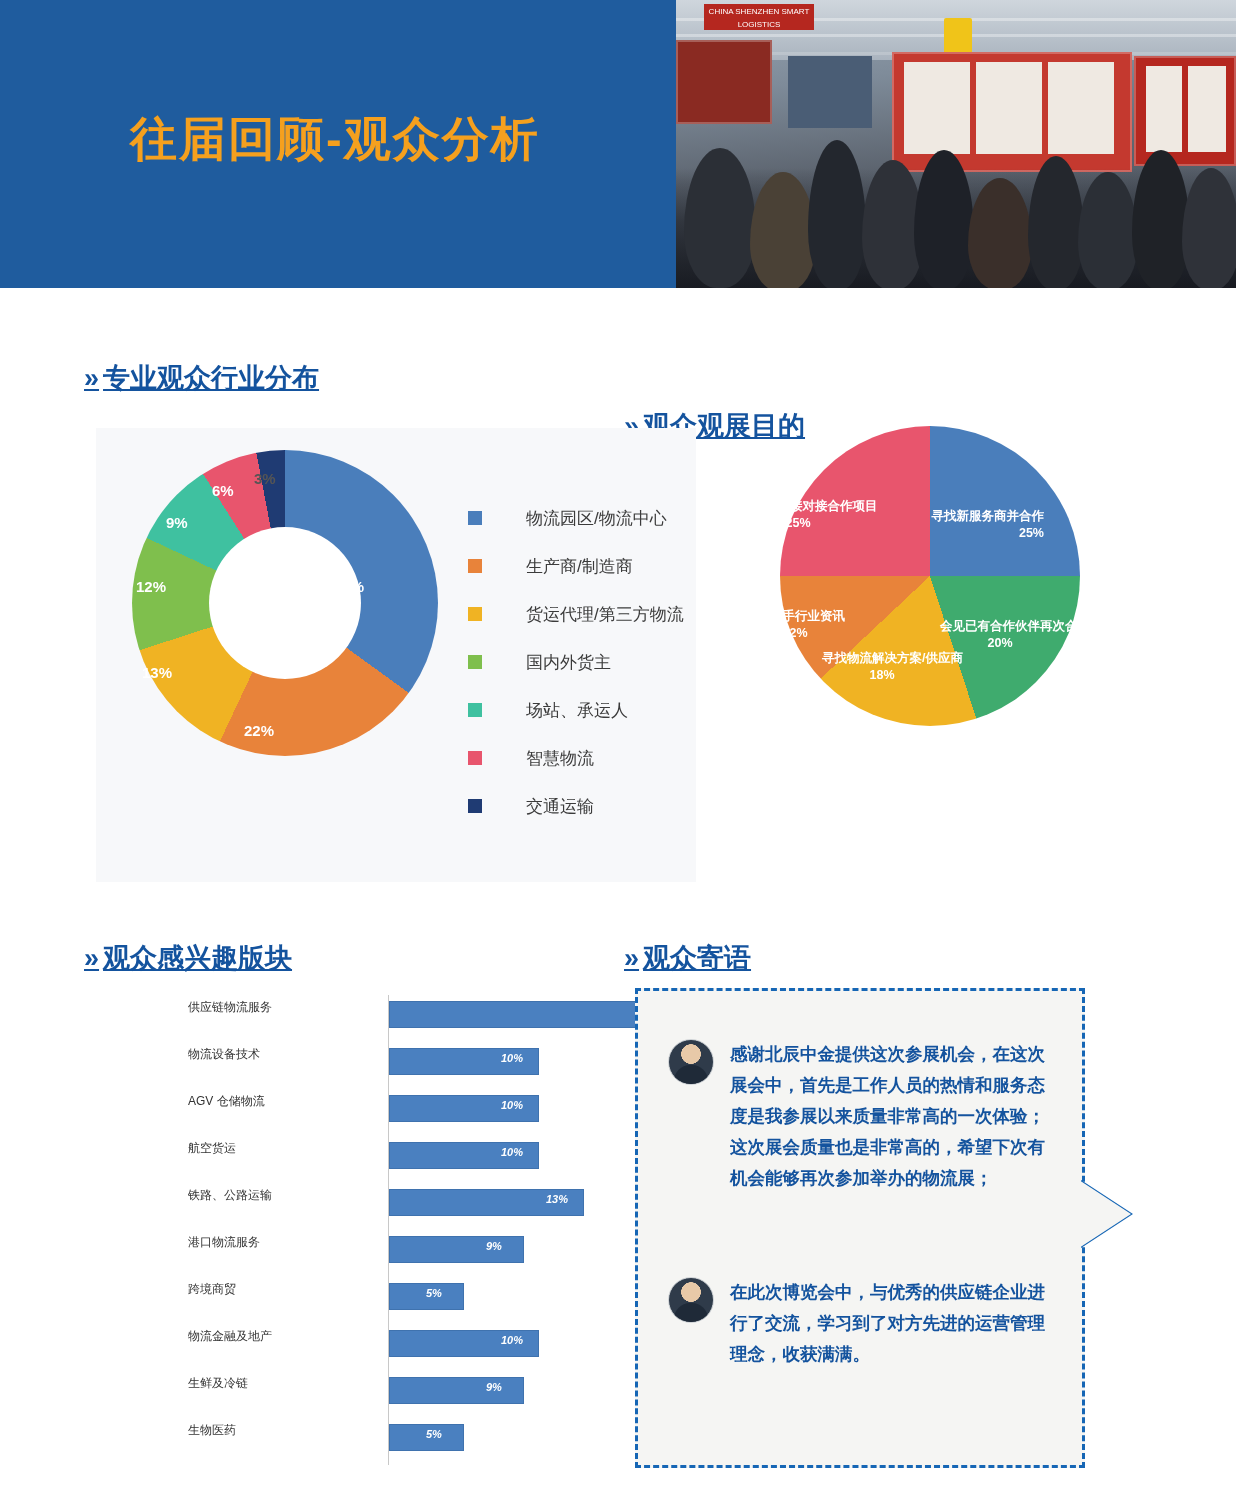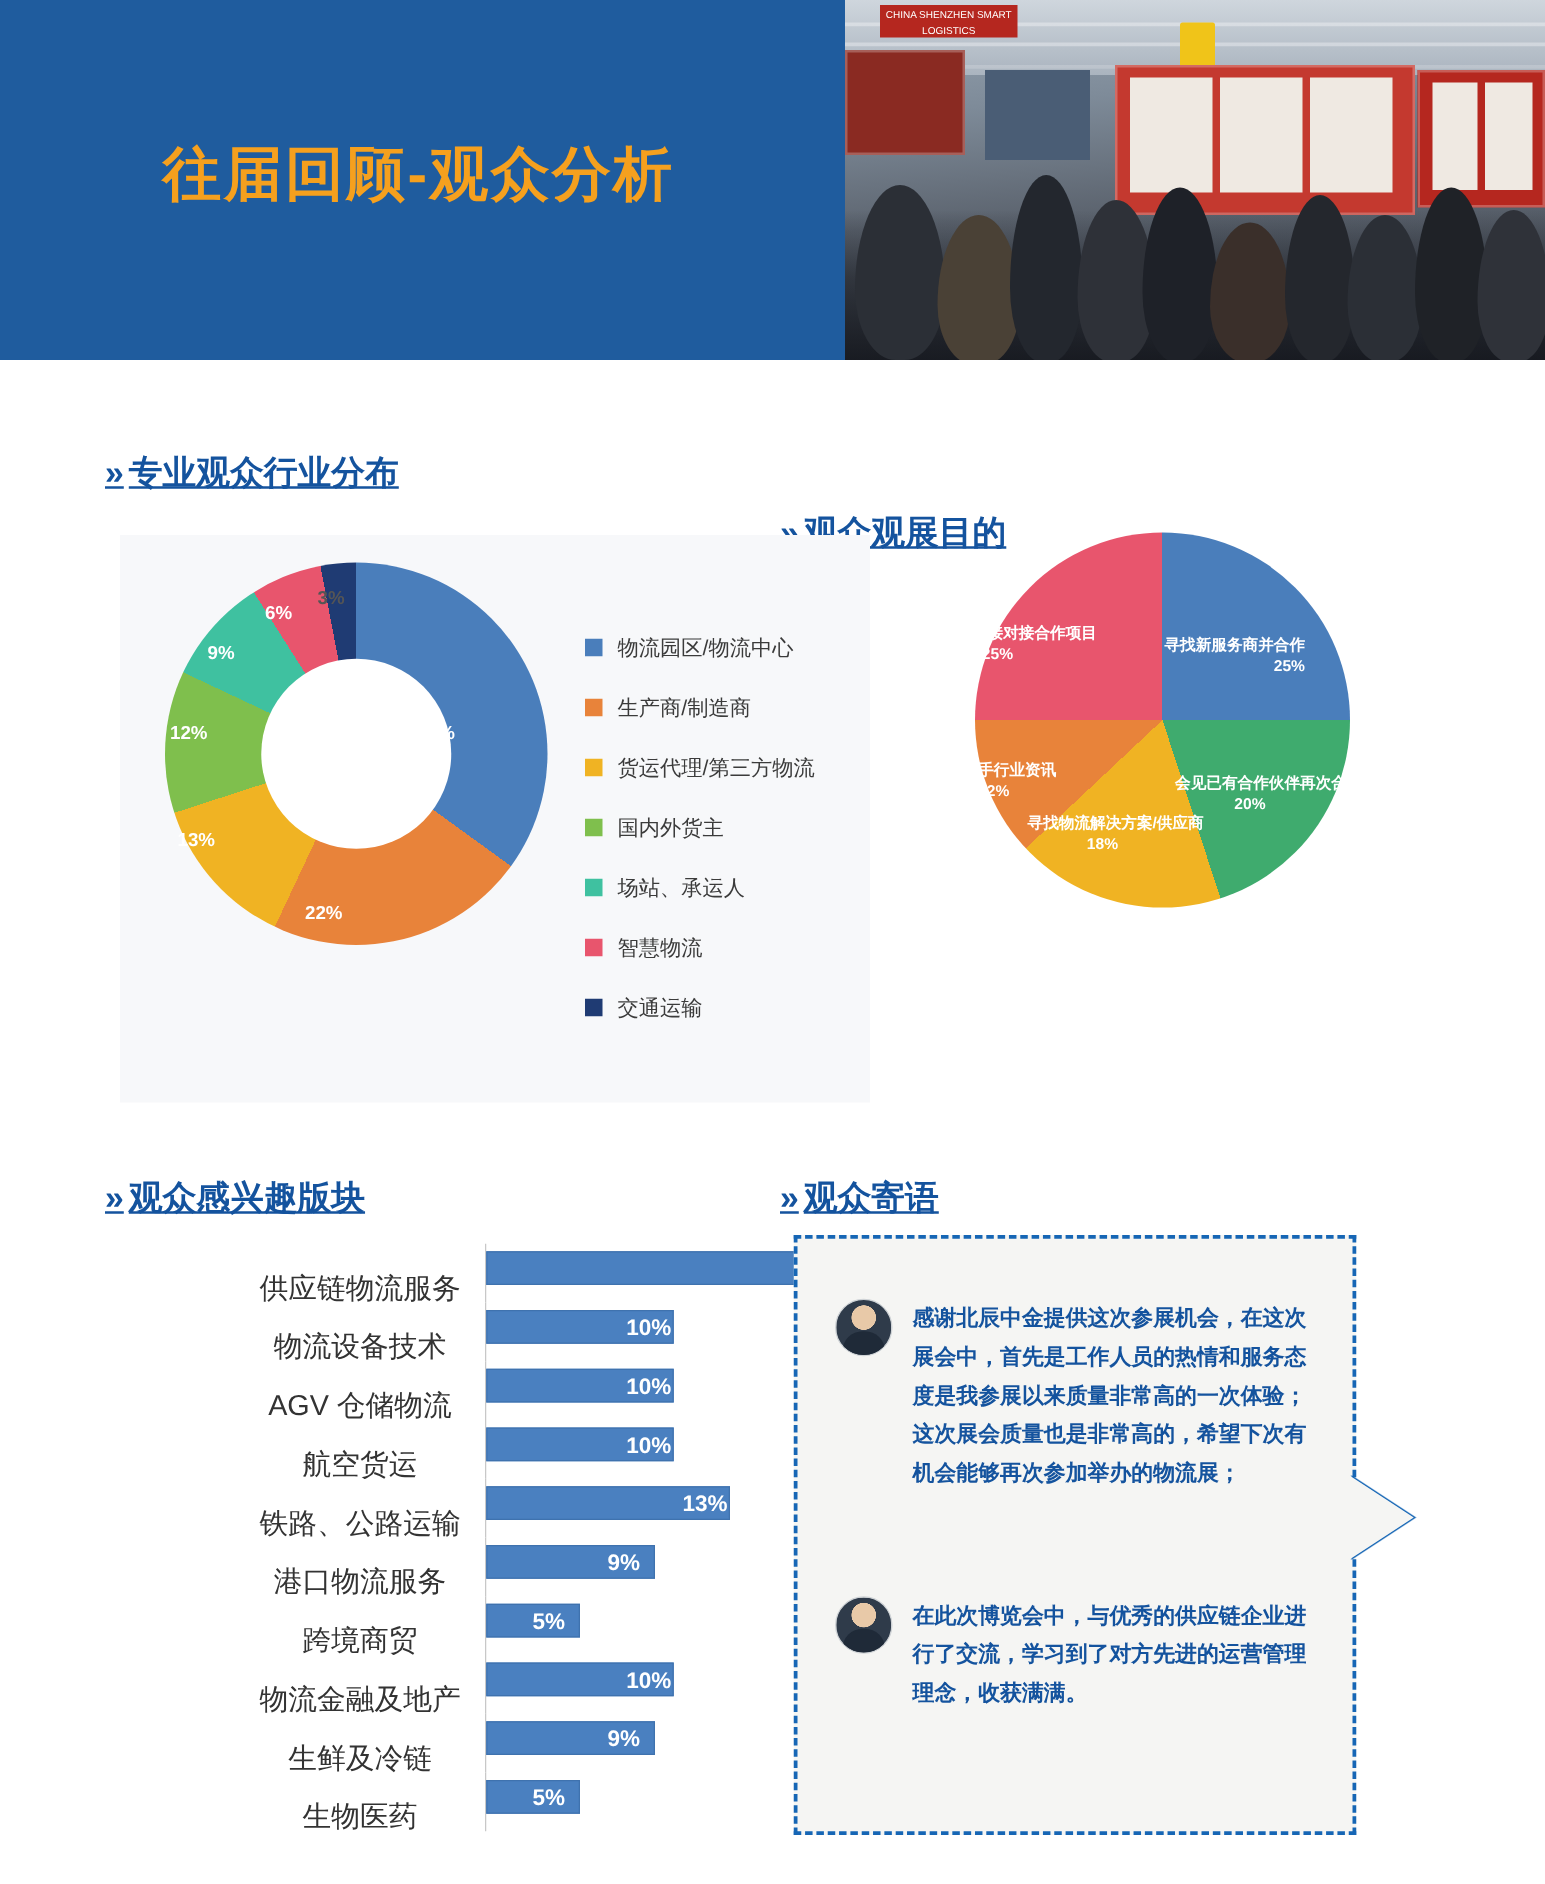--- a/index.html
+++ b/index.html
@@ -81,52 +81,53 @@
     width:152px; height:152px; margin:-76px 0 0 -76px;
     background:#ffffff; border-radius:50%;
   }
   .donut-lbl {
     position:absolute; font-size:15px; font-weight:bold; color:#ffffff;
     white-space:nowrap;
   }
   .donut-lbl.dark { color:#ffffff; }
 
   .legend { position:absolute; left:372px; top:62px; }
-  .legend-row { display:flex; align-items:center; height:48px; }
+  .legend-row { display:flex; align-items:center; height:48px;gap:32px; }
   .legend-swatch { width:14px; height:14px; margin-right:12px; flex:none; }
   .legend-text { font-size:17px; color:#3b3b3b; white-space:nowrap; }
 
   
   .pie-wrap { position:absolute; left:718px; top:420px; width:470px; height:420px; }
   .pie {
     position:absolute; left:62px; top:6px; width:300px; height:300px; border-radius:50%;
   }
   .pie-lbl {
     position:absolute; color:#ffffff; font-size:12.5px; font-weight:bold;
     line-height:17px; text-align:center; white-space:nowrap;
   }
 
   
   .bars { position:absolute; left:96px; top:995px; width:560px; height:510px; }
   .bar-row { position:relative; height:47px; }
   .bar-name {
-    position:absolute; right:268px; top:20px; width:200px; text-align:center;
-    font-size:23px; color:#333; white-space:nowrap;
+    position:absolute; right:268px; top:4px; width:200px; text-align:left;
+    font-size:12px; color:#333; white-space:nowrap;
   }
   .bar-axis {
     position:absolute; left:292px; top:0; width:1px; height:100%;
     background:#c8c8c8;
   }
   .bar-fill {
     position:absolute; left:293px; top:6px; height:27px;
     background:#4a80c0; border:1px solid #3f72ae;
   }
   .bar-val {
-    position:absolute; top:10px; font-size:18px; font-weight:bold; color:#ffffff;
+    position:absolute; top:10px; font-size:11px; font-weight:bold; color:#ffffff;
     white-space:nowrap;
+    font-style:italic;
   }
 
   
   .quote-box {
     position:absolute; left:635px; top:988px; width:450px; height:480px;
     border:3px dashed #1666b5;
     background:#f5f5f3;
   }
   .quote-tail {
     position:absolute; left:1079px; top:1180px; width:0; height:0;

